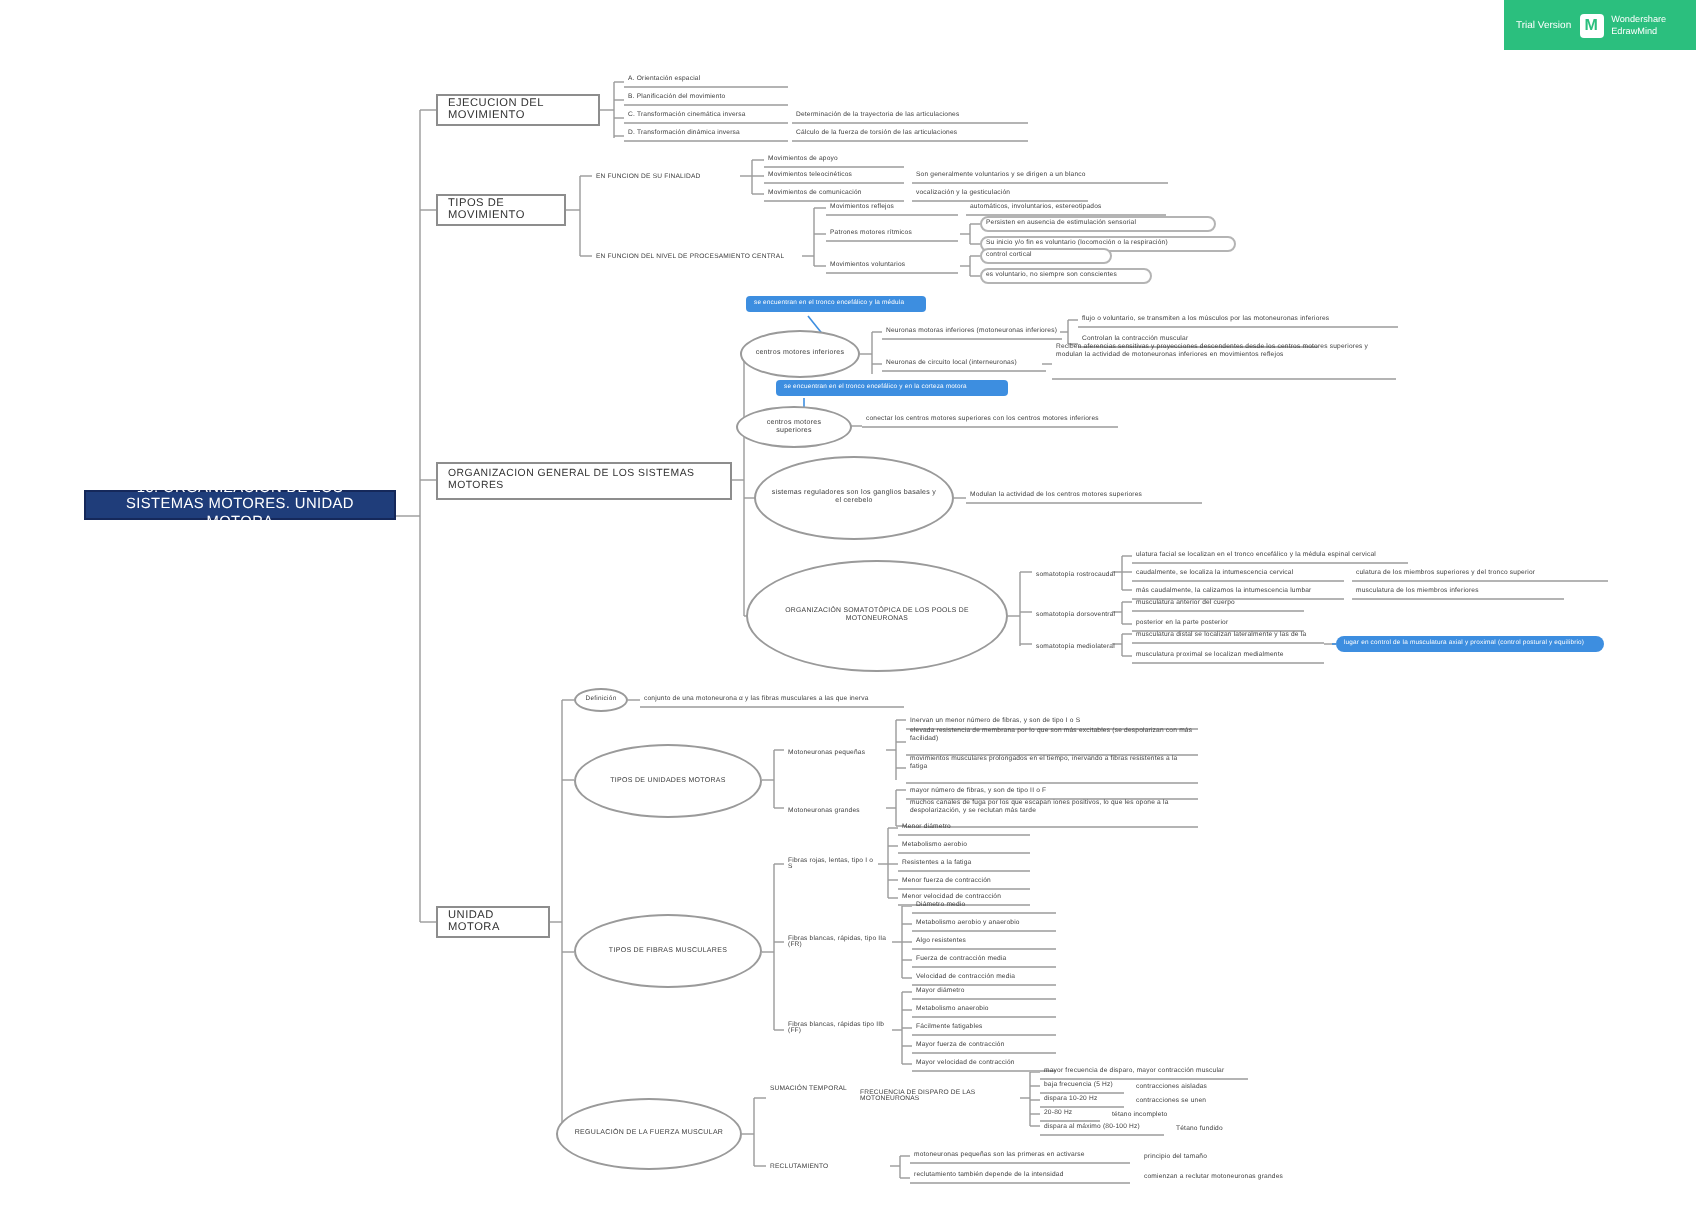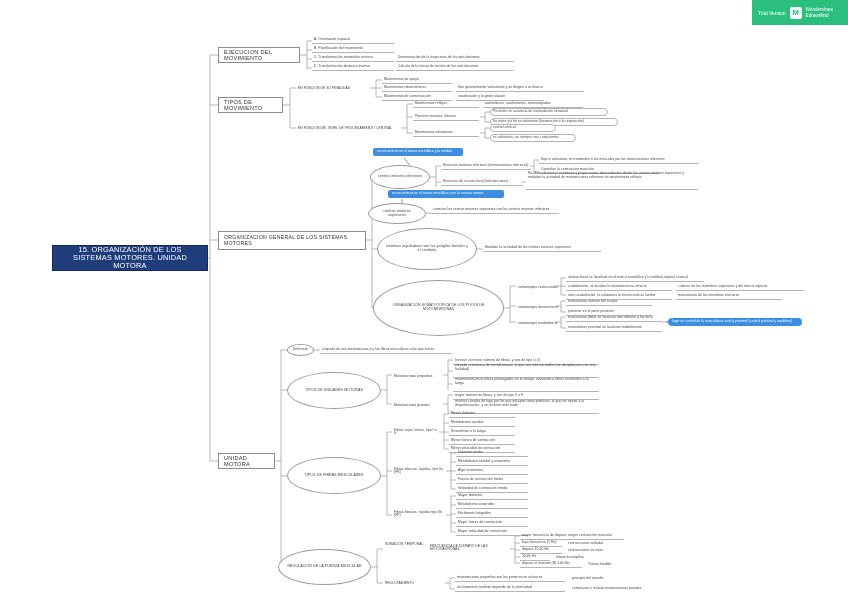--- a/index.html
+++ b/index.html
@@ -277,21 +277,21 @@
 
   <div class="wm">
     <span class="trial">Trial Version</span>
     <span class="logo">M</span>
     <span class="brand">
       <span>Wondershare</span><br>
       <span>EdrawMind</span>
     </span>
   </div>
 
-  <div class="node root" style="left:52px; top:245px; width:156px; height:26px;">15. ORGANIZACIÓN DE LOS SISTEMAS MOTORES. UNIDAD MOTORA</div>
+  <div class="node root" style="left:42px; top:245px; width:156px; height:15px;">15. ORGANIZACIÓN DE LOS SISTEMAS MOTORES. UNIDAD MOTORA</div>
 
   <div class="node l1" style="left:218px; top:47px; width:82px; height:16px;">EJECUCION DEL MOVIMIENTO</div>
 
   <div class="node leaf" style="left:312px; top:36px; width:82px; height:8px;">A. Orientación espacial</div>
   <div class="node leaf" style="left:312px; top:45px; width:82px; height:8px;">B. Planificación del movimiento</div>
   <div class="node leaf" style="left:312px; top:54px; width:82px; height:8px;">C. Transformación cinemática inversa</div>
   <div class="node leaf" style="left:396px; top:54px; width:118px; height:8px;">Determinación de la trayectoria de las articulaciones</div>
   <div class="node leaf" style="left:312px; top:63px; width:82px; height:8px;">D. Transformación dinámica inversa</div>
   <div class="node leaf" style="left:396px; top:63px; width:118px; height:8px;">Cálculo de la fuerza de torsión de las articulaciones</div>
 

